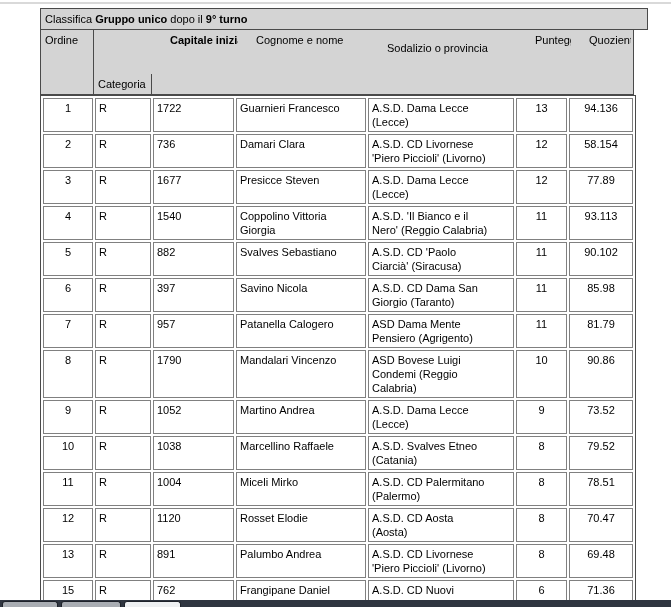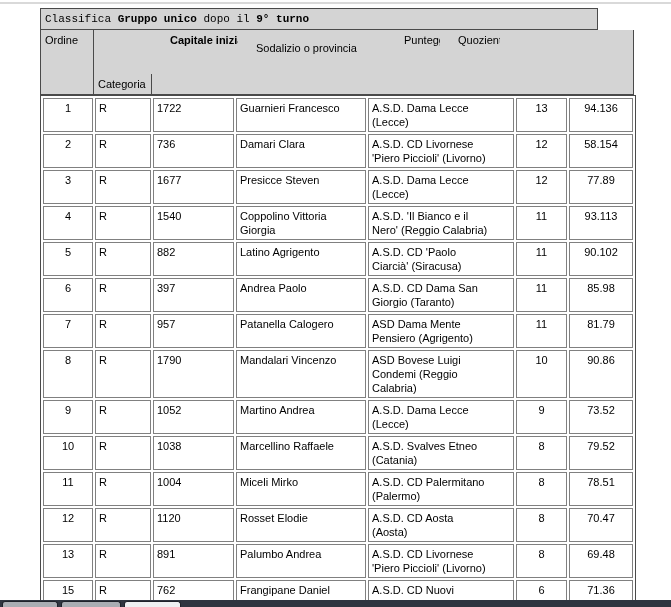--- a/index.html
+++ b/index.html
@@ -8,23 +8,23 @@
     width:671px;height:607px;
     background:#ffffff;
     overflow:hidden;
     font-family:"Liberation Sans", sans-serif;
     font-size:11px;
     color:#000000;
   }
   .top-line{position:absolute;top:2px;left:0;width:671px;height:2px;background:#d9d9d9;}
   .report{position:absolute;left:40px;top:8px;width:594px;}
   .title-bar{
-    box-sizing:border-box;width:558px;
+    box-sizing:border-box;width:608px;
     border:1px solid #4a4a4a;background:#d4d4d4;
-    padding:3px 4px;line-height:14px;font-family:Liberation Mono, monospace;
+    padding:3px 4px;line-height:14px;
   }
   .title-bar b{font-weight:bold;}
   .header-row{
     box-sizing:border-box;width:594px;
     border:1px solid #4a4a4a;border-top:none;background:#d4d4d4;
     display:flex;line-height:14px;
   }
   .hcell{box-sizing:border-box;padding:3px 2px 3px 18px;white-space:nowrap;overflow:hidden;}
   .hcell.b{border-right:1px solid #4a4a4a;}
   .h-ordine{width:53px;padding-left:4px;}
@@ -73,20 +73,21 @@
   <div class="report">
 
     <div class="title-bar">
       <span>Classifica </span><b>Gruppo unico</b><span> dopo il </span><b>9° turno</b>
     </div>
 
     <div class="header-row">
       <div class="hcell b h-ordine">Ordine</div>
       <div class="hcell b h-categoria">Categoria</div>
       <div class="hcell h-capitale">Capitale iniziale</div>
+      <div class="hcell h-cognome">Cognome e nome</div>
       <div class="hcell h-sodalizio">Sodalizio o provincia</div>
       <div class="hcell h-punteggio">Punteggio</div>
       <div class="hcell h-quoziente">Quoziente</div>
     </div>
 
     <table class="data">
       <colgroup>
         <col style="width:50px">
           <col style="width:56px">
           <col style="width:81px">
@@ -134,31 +135,31 @@
 Giorgia</td>
       <td>A.S.D. 'Il Bianco e il
 Nero' (Reggio Calabria)</td>
       <td class="c">11</td>
       <td class="c">93.113</td>
     </tr>
           <tr>
       <td class="c">5</td>
       <td>R</td>
       <td>882</td>
-      <td>Latino Agrigento</td>
+      <td>Svalves Sebastiano</td>
       <td>A.S.D. CD 'Paolo
 Ciarcià' (Siracusa)</td>
       <td class="c">11</td>
       <td class="c">90.102</td>
     </tr>
           <tr>
       <td class="c">6</td>
       <td>R</td>
       <td>397</td>
-      <td>Andrea Paolo</td>
+      <td>Savino Nicola</td>
       <td>A.S.D. CD Dama San
 Giorgio (Taranto)</td>
       <td class="c">11</td>
       <td class="c">85.98</td>
     </tr>
           <tr>
       <td class="c">7</td>
       <td>R</td>
       <td>957</td>
       <td>Patanella Calogero</td>

